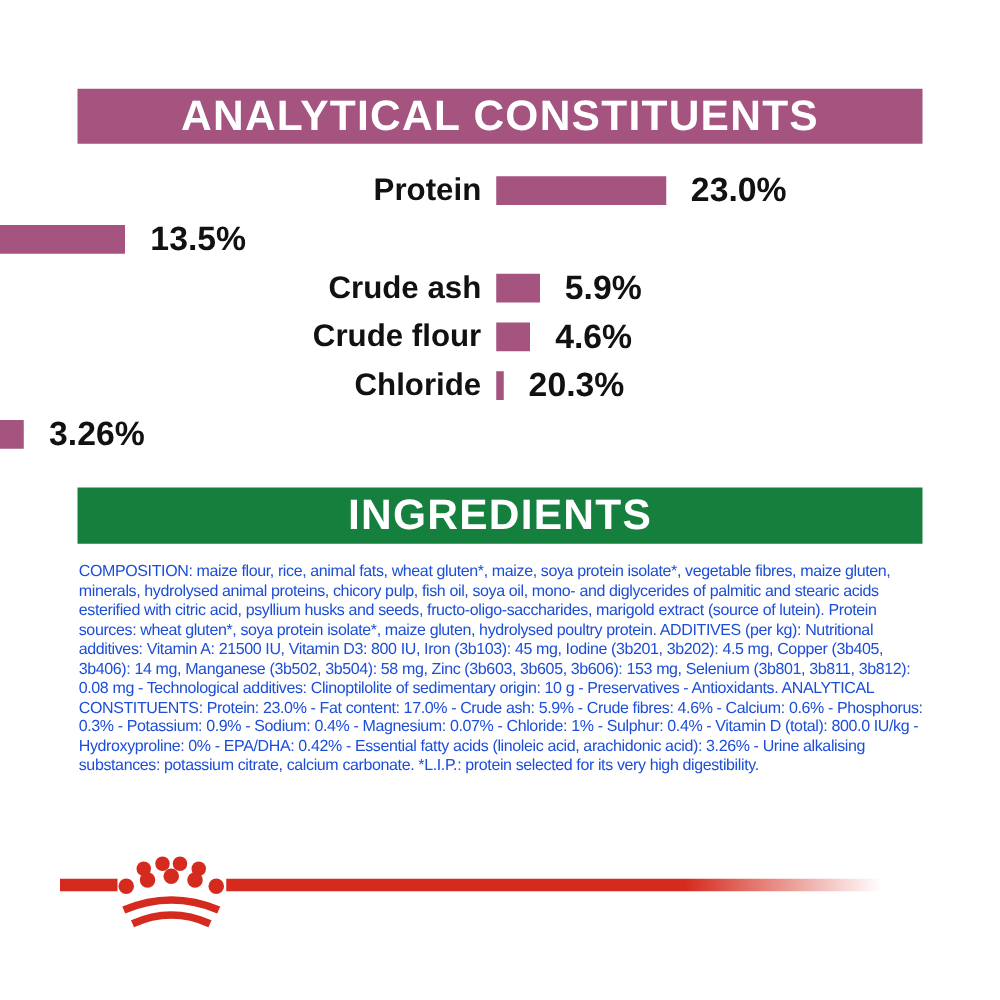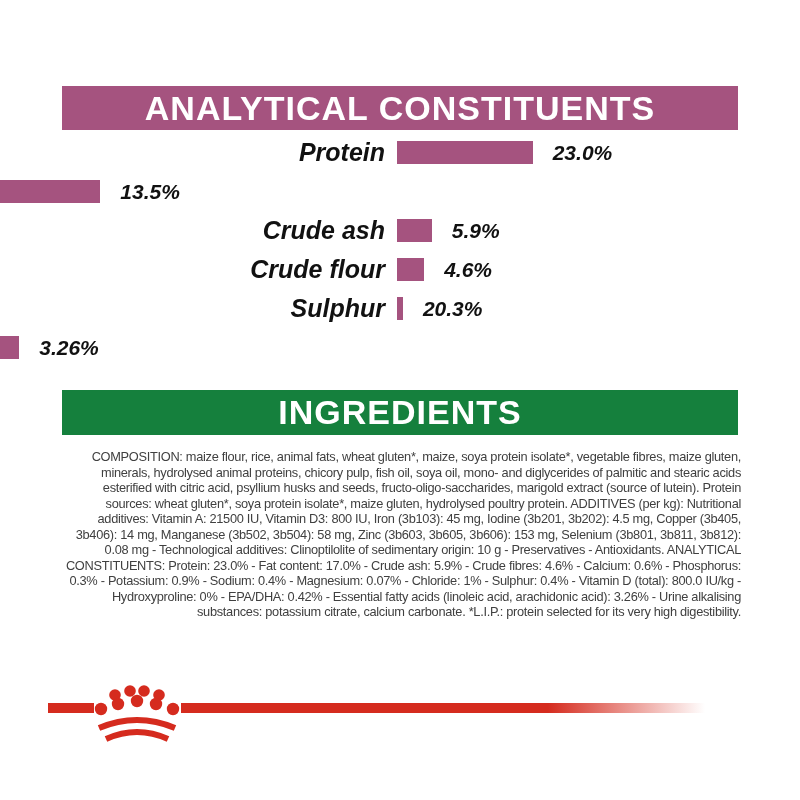--- a/index.html
+++ b/index.html
@@ -4,33 +4,33 @@
 <style>
   html,body{margin:0;padding:0;}
   body{
     width:800px;height:800px;background:#ffffff;position:relative;overflow:hidden;
     font-family:"Liberation Sans", sans-serif;color:#1a1a1a;
   }
   .banner{
     position:absolute;left:62px;width:676px;display:flex;align-items:center;justify-content:center;
     color:#ffffff;font-weight:bold;font-size:34px;letter-spacing:1px;
   }
-  #banner-analytical{top:71px;height:44px;margin-top:15px;}
+  #banner-analytical{top:71px;height:44px;}
   #banner-ingredients{top:390px;height:45px;}
-  #chart{position:absolute;left:0;top:133px;width:800px;font-style:italic;}
+  #chart{position:absolute;left:0;top:133px;width:800px;}
   .crow{display:flex;align-items:center;height:39px;}
   .clabel{
     width:385px;text-align:right;padding-right:12px;flex:0 0 385px;
     font-weight:bold;font-size:25px;color:#111;white-space:nowrap;
   }
   .cbar{height:23px;flex:0 0 auto;}
-  .cvalue{margin-left:20px;font-weight:bold;font-size:21px;color:#111;white-space:nowrap;}
+  .cvalue{margin-left:20px;font-weight:bold;font-size:27px;color:#111;white-space:nowrap;}
   #composition{
     position:absolute;left:63px;top:449px;width:678px;
-    font-size:12.8px;line-height:15.5px;letter-spacing:-0.3px;color:#404040;text-align:right;
+    font-size:12.8px;line-height:15.5px;letter-spacing:-0.3px;color:#1d4ed8;text-align:left;
   }
   #footer{position:absolute;left:0;top:680px;width:800px;height:80px;}
   .brand-line{position:absolute;top:23px;height:10px;}
   #line-left{left:48px;width:46px;}
   #line-right{left:181px;width:524px;}
   #crown{position:absolute;left:92px;top:4px;width:90px;height:64px;}
 </style>
 </head>
 <body>
 
@@ -52,21 +52,21 @@
       <div class="clabel">Crude ash</div>
       <div class="cbar" style="width: 34.81px; background: rgb(165, 83, 127);"></div>
       <div class="cvalue">5.9%</div>
     </div>
     <div class="crow">
       <div class="clabel">Crude flour</div>
       <div class="cbar" style="width: 27.14px; background: rgb(165, 83, 127);"></div>
       <div class="cvalue">4.6%</div>
     </div>
     <div class="crow">
-      <div class="clabel">Sulphur</div>
+      <div class="clabel">Chloride</div>
       <div class="cbar" style="width: 5.9px; background: rgb(165, 83, 127);"></div>
       <div class="cvalue">20.3%</div>
     </div>
     <div class="crow">
       <div class="cbar" style="width: 19.234px; background: rgb(165, 83, 127);"></div>
       <div class="cvalue">3.26%</div>
     </div>
   </div>
 
 <div id="banner-ingredients" class="banner" style="background: #15803d;">

